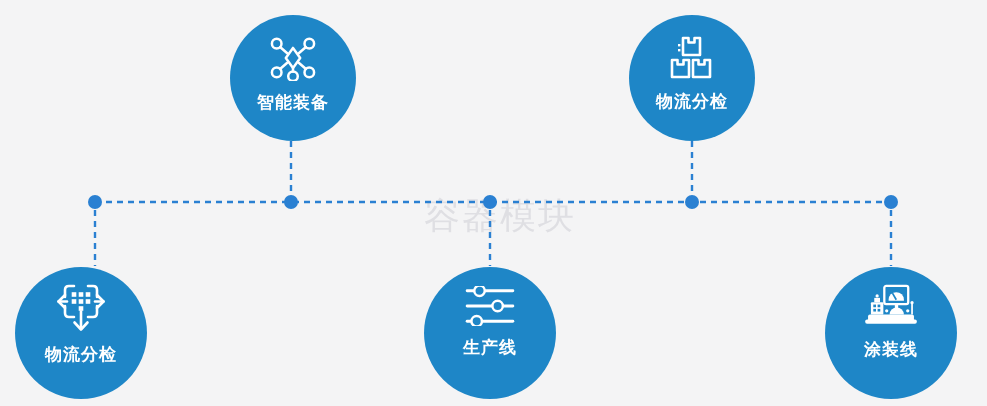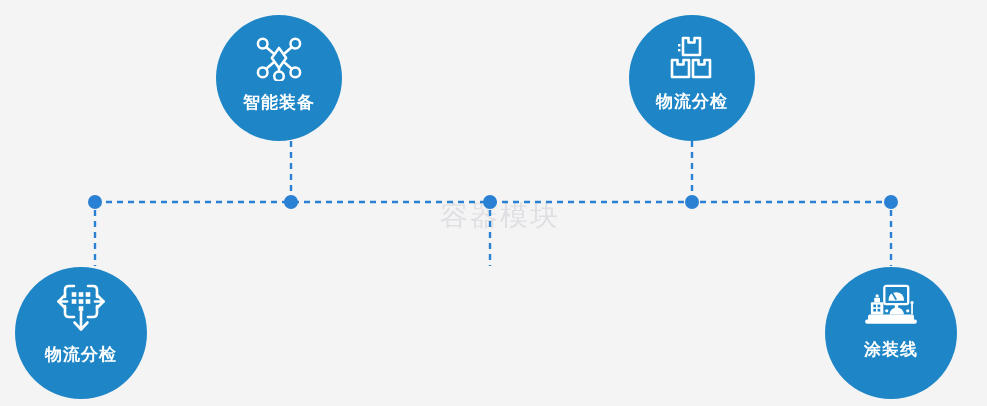--- a/index.html
+++ b/index.html
@@ -17,21 +17,21 @@
   .stage{
     position:relative;
     width:987px;height:406px;
     background:var(--background);
     overflow:hidden;
   }
   .watermark{
     position:absolute;
     left:500px;top:216px;
     transform:translate(-50%,-50%);
-    font-size:28px;
+    font-size:36px;
     letter-spacing:2px;
     color:var(--watermark);
     opacity:.75;
     z-index:1;
     user-select:none;
     white-space:nowrap;
   }
   .connectors{
     position:absolute;left:0;top:0;
     width:987px;height:406px;
@@ -85,21 +85,21 @@
     <path d="M95,210 V266"></path>
     <path d="M490,210 V266"></path>
     <path d="M891,210 V266"></path>
     <circle cx="95" cy="202" r="7"></circle>
     <circle cx="291" cy="202" r="7"></circle>
     <circle cx="490" cy="202" r="7"></circle>
     <circle cx="692" cy="202" r="7"></circle>
     <circle cx="891" cy="202" r="7"></circle>
   </svg>
 
-  <div class="node top" style="left:216px;top:15px;">
+  <div class="node top" style="left:230px;top:15px;">
     <svg class="icon" viewBox="0 0 52 48" width="50" height="46">
       <circle class="st" cx="9" cy="9" r="5"></circle>
       <circle class="st" cx="43" cy="9" r="5"></circle>
       <circle class="st" cx="9" cy="39" r="5"></circle>
       <circle class="st" cx="43" cy="39" r="5"></circle>
       <circle class="st" cx="26" cy="43" r="5"></circle>
       <path class="st" d="M12.5,12.5 L20,19"></path>
       <path class="st" d="M39.5,12.5 L32,19"></path>
       <path class="st" d="M12.5,35.5 L20,29"></path>
       <path class="st" d="M39.5,35.5 L32,29"></path>
@@ -138,20 +138,31 @@
       <rect class="fl" x="23.7" y="13.2" width="4.6" height="4.6"></rect>
       <rect class="fl" x="30.7" y="13.2" width="4.6" height="4.6"></rect>
       <rect class="fl" x="16.7" y="20.2" width="4.6" height="4.6"></rect>
       <rect class="fl" x="23.7" y="20.2" width="4.6" height="4.6"></rect>
       <rect class="fl" x="30.7" y="20.2" width="4.6" height="4.6"></rect>
       <rect class="fl" x="23.7" y="27.2" width="4.6" height="4.6"></rect>
     </svg>
     <span class="label">物流分检</span>
   </div>
 
+  <div class="node bottom" style="left:424px;top:267px;">
+    <svg class="icon" viewBox="0 0 52 42" width="50" height="40">
+      <path class="st" style="stroke-width:3" d="M2,5 H50"></path>
+      <circle class="knob" cx="15" cy="5" r="5.5"></circle>
+      <path class="st" style="stroke-width:3" d="M2,21 H50"></path>
+      <circle class="knob" cx="34" cy="21" r="5.5"></circle>
+      <path class="st" style="stroke-width:3" d="M2,37 H50"></path>
+      <circle class="knob" cx="12" cy="37" r="5.5"></circle>
+    </svg>
+    <span class="label">生产线</span>
+  </div>
 
   <div class="node bottom" style="left:825px;top:267px;justify-content:center;">
     <svg class="icon" viewBox="0 0 60 46" width="58" height="44">
       <rect class="st" style="stroke-width:2.4" x="23" y="2" width="25" height="19" rx="2"></rect>
       <path class="fl" d="M27.5,16.5 A8,8 0 0 1 43.5,16.5 L43.5,17.5 H27.5 Z"></path>
       <path class="blueln" style="stroke-width:1.8" d="M35.5,16.5 L31.5,9.5"></path>
       <rect class="fl" x="34" y="21" width="3.5" height="7"></rect>
       <rect class="fl" x="9" y="19" width="13" height="13" rx="1"></rect>
       <rect class="blue" x="11.5" y="21.5" width="2.8" height="2.8"></rect>
       <rect class="blue" x="16" y="21.5" width="2.8" height="2.8"></rect>

